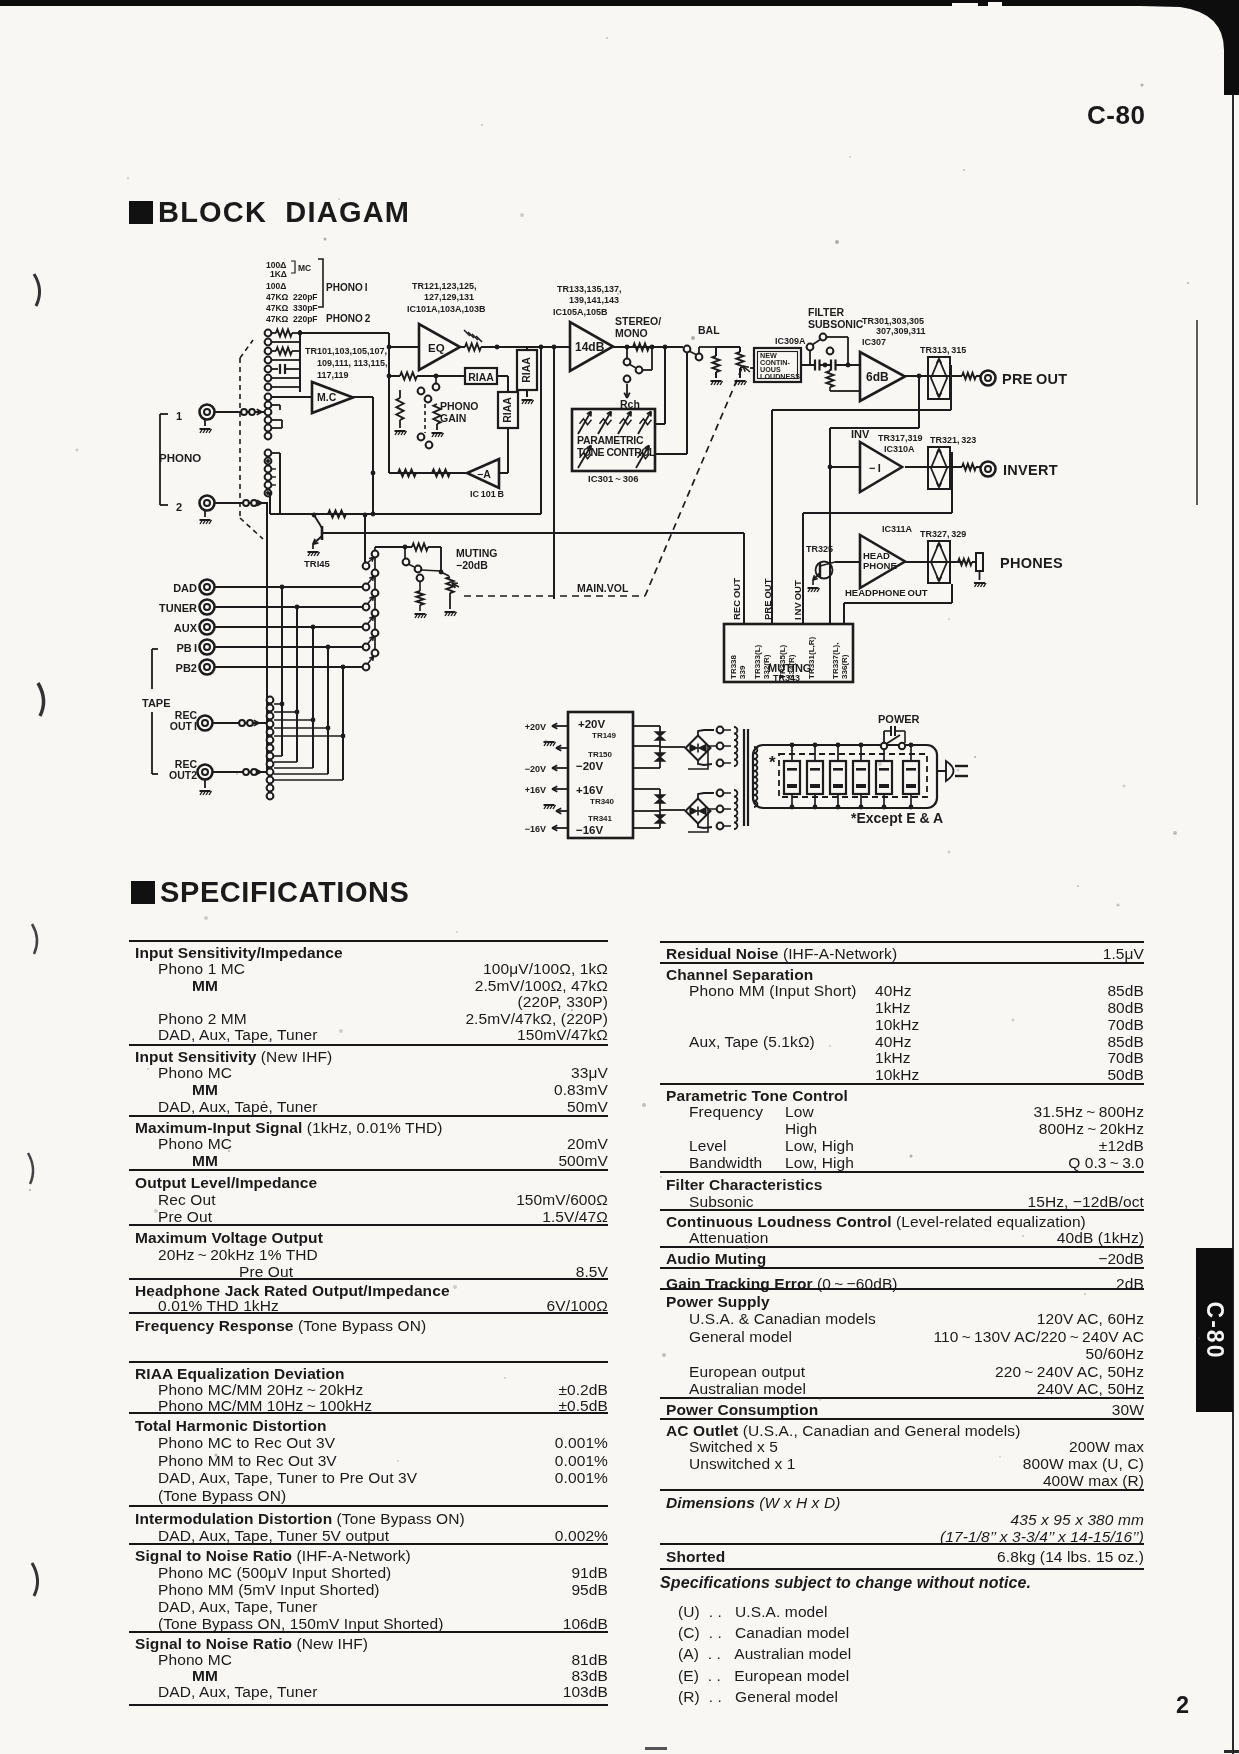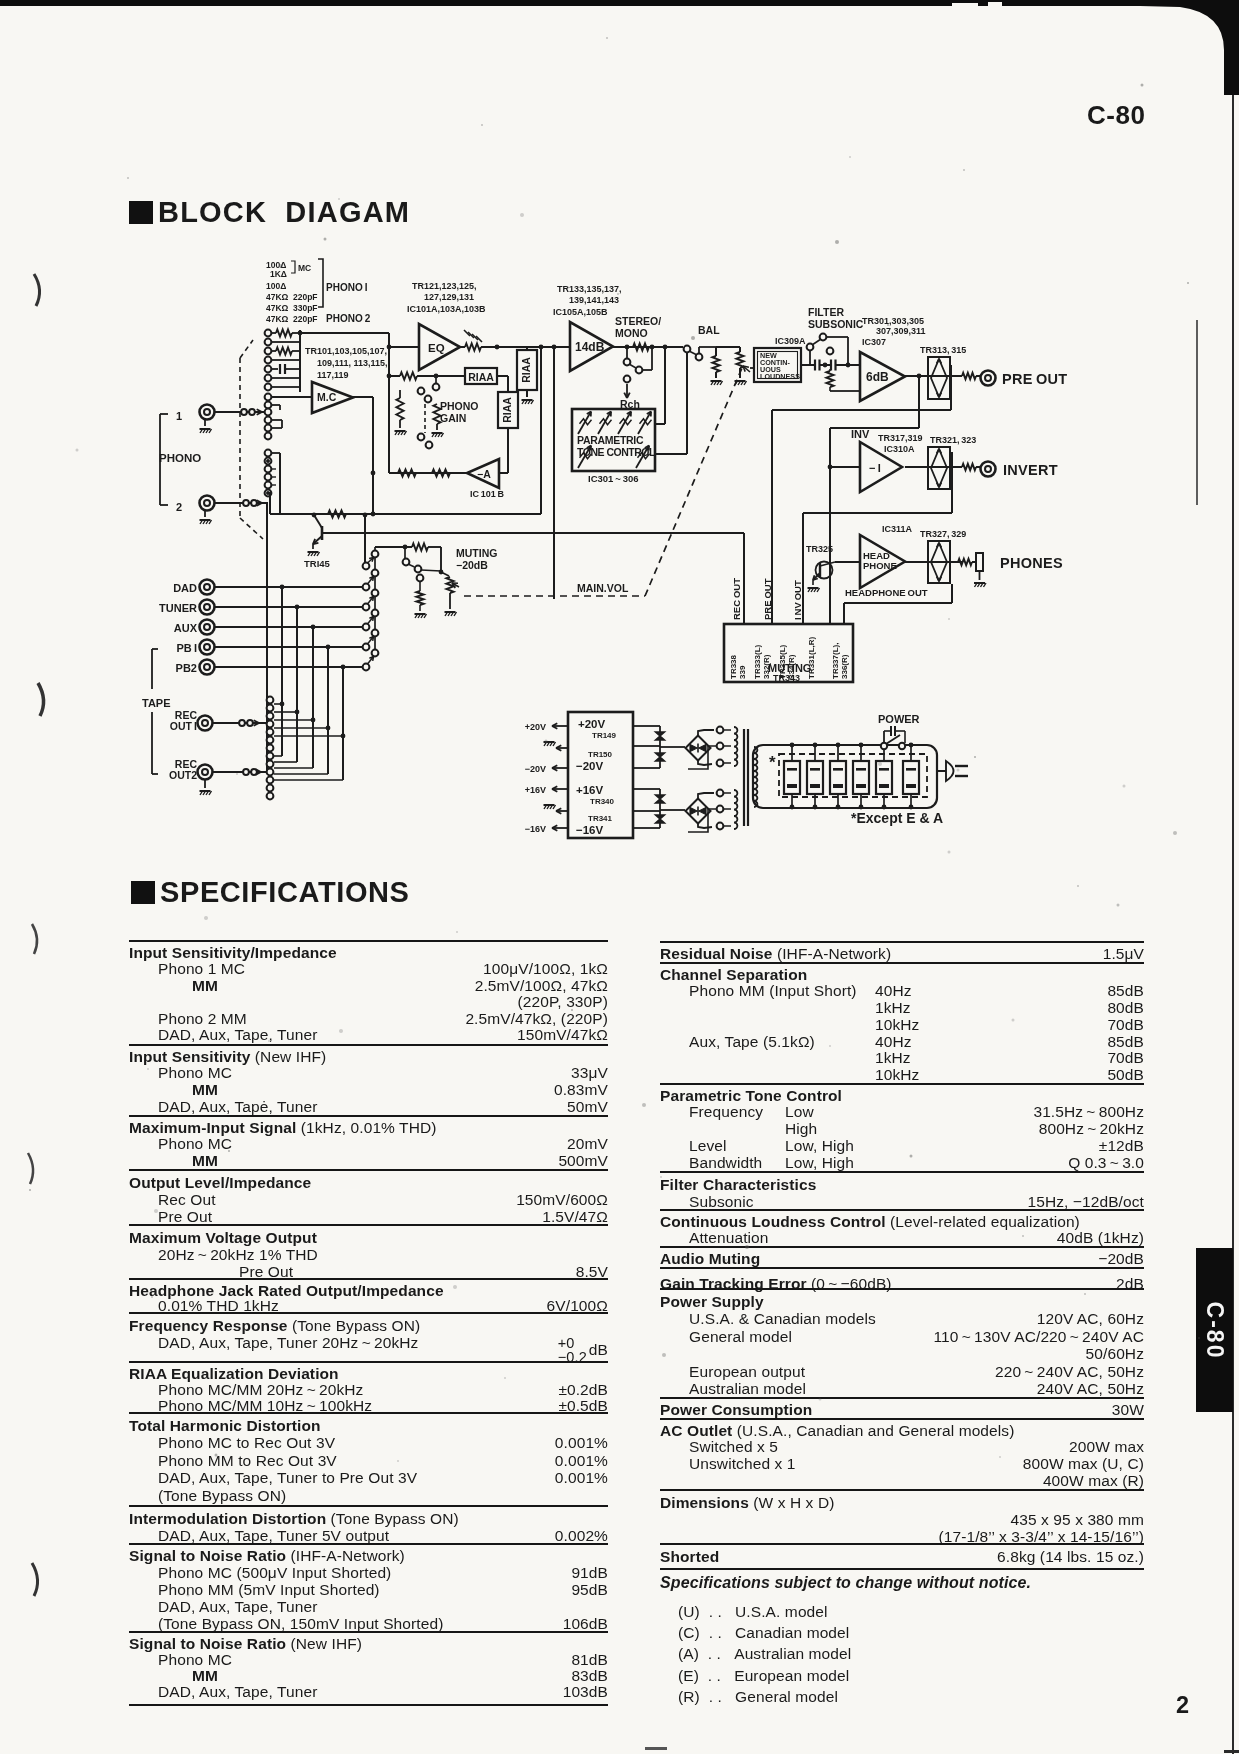--- a/index.html
+++ b/index.html
@@ -5,21 +5,21 @@
   html,body{margin:0;padding:0;}
   body{width:1239px;height:1754px;position:relative;background:#f8f7f3;
        font-family:"Liberation Sans", sans-serif;color:#1a1a1a;overflow:hidden;}
   .abs{position:absolute;}
   .sec{position:absolute;border-top:2.5px solid #161616;}
   .row{display:flex;justify-content:space-between;align-items:baseline;}
   .lbl{white-space:nowrap;}
   .val{white-space:nowrap;text-align:right;}
   .in1{padding-left:29px;}
   .in2{padding-left:63px;font-weight:bold;}
-  b.h{font-weight:bold;}
+  b.h{font-weight:bold;margin-left:6px;}
   .col{font-size:15.5px;line-height:17.4px;letter-spacing:0.1px;}
 </style>
 </head>
 <body>
 
 <div class="abs" style="left:0;top:0;width:1239px;height:6px;background:#0d0d0d;"></div>
 
 <div class="abs" style="left:952px;top:3px;width:26px;height:3px;background:#f8f7f3;"></div>
 <div class="abs" style="left:988px;top:2px;width:14px;height:4px;background:#f8f7f3;"></div>
 
@@ -133,27 +133,20 @@
   <div class="row">
       <span class="lbl in1">0.01% THD 1kHz</span>
       <span class="val">6V/100Ω</span>
     </div>
 </div>
 
 <div class="sec col" style="left:129px;top:1312px;width:479px;line-height:17.0px;padding-top:2.5px;">
   <div class="row">
       <span class="lbl"><b class="h">Frequency Response</b> (Tone Bypass ON)</span>
     </div>
-  <div class="row">
-      <span class="lbl in1">DAD, Aux, Tape, Tuner 20Hz ~ 20kHz</span>
-    <span class="val" style="display:inline-flex;align-items:center;">
-      <span style="display:inline-block;text-align:left;font-size:14.5px;line-height:14px;">+0<br>−0.2</span>
-      <span style="margin-left:2px;">dB</span>
-      </span>
-    </div>
 </div>
 
 <div class="sec col" style="left:129px;top:1361px;width:479px;line-height:16.2px;padding-top:2.5px;">
   <div class="row">
       <span class="lbl"><b class="h">RIAA Equalization Deviation</b></span>
     </div>
   <div class="row">
       <span class="lbl in1">Phono MC/MM 20Hz ~ 20kHz</span>
       <span class="val">±0.2dB</span>
     </div>
@@ -370,21 +363,21 @@
   <div class="row">
       <span class="lbl in1">Unswitched x 1</span>
       <span class="val">800W max (U, C)</span>
     </div>
   <div class="row">
       <span class="lbl"></span>
       <span class="val">400W max (R)</span>
     </div>
 </div>
 
-<div class="sec col" style="left:660px;top:1489px;width:484px;line-height:17.0px;padding-top:2.5px;">
+<div class="sec col" style="left:660px;top:1489px;width:484px;line-height:17.0px;padding-top:2.5px;font-style:italic;">
   <div class="row">
       <span class="lbl"><b class="h">Dimensions</b> (W x H x D)</span>
     </div>
   <div class="row">
       <span class="lbl"></span>
       <span class="val">435 x 95 x 380 mm</span>
     </div>
   <div class="row">
       <span class="lbl"></span>
       <span class="val">(17-1/8’’ x 3-3/4’’ x 14-15/16’’)</span>

